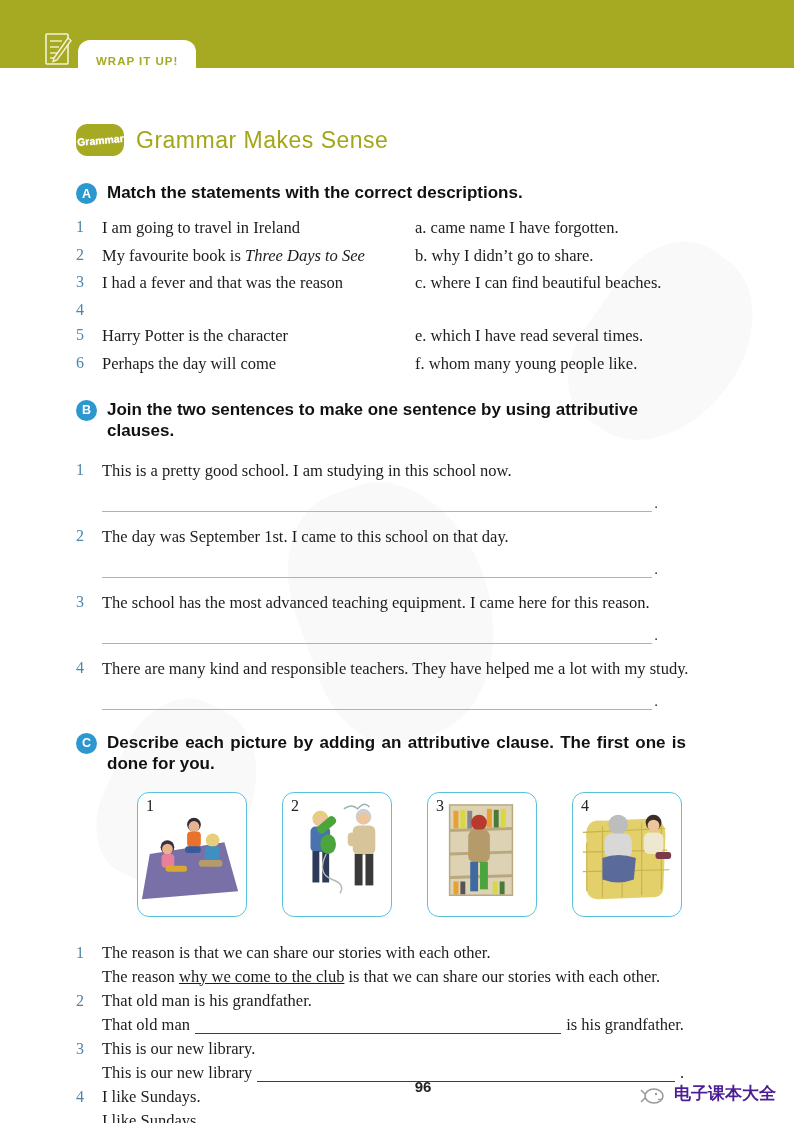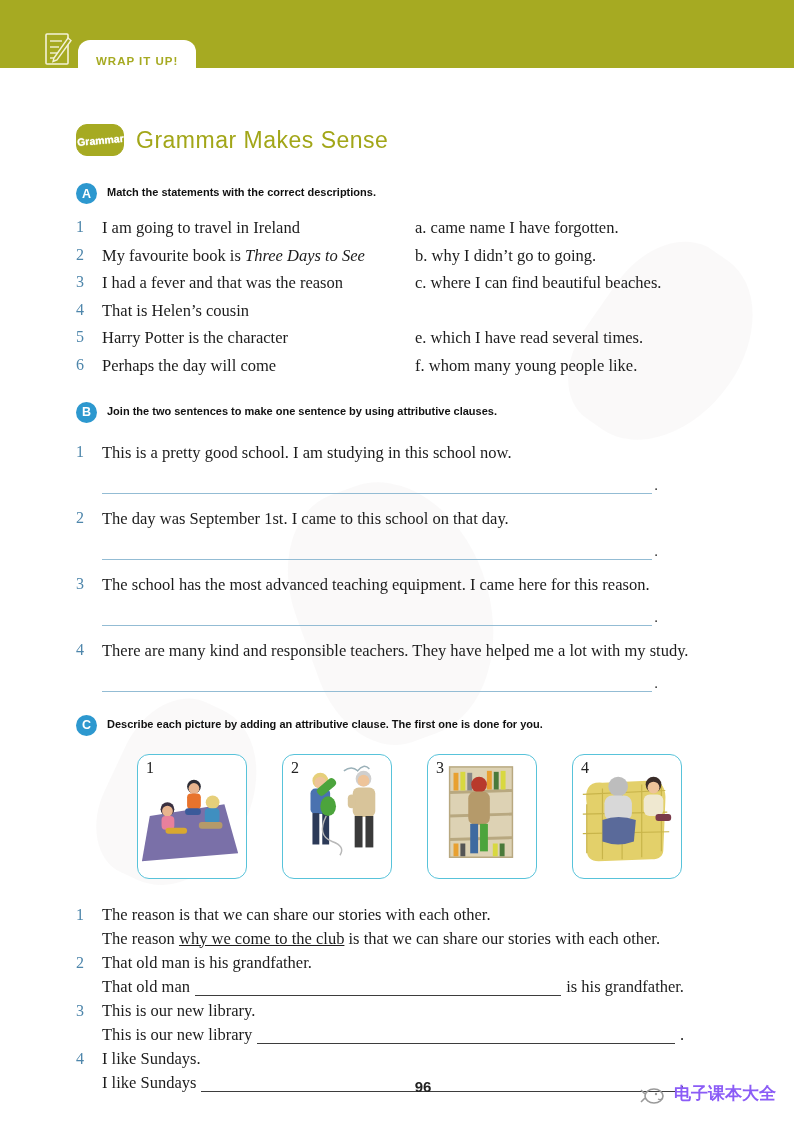--- a/index.html
+++ b/index.html
@@ -43,21 +43,21 @@
   }
   .sec-head { margin:26px 0 0 76px; display:flex; align-items:flex-start; gap:10px; width:610px; }
   .sec-circle {
     flex:0 0 auto; width:21px; height:21px; border-radius:50%;
     background:#2d98cf; color:#ffffff; margin-top:1px;
     display:flex; align-items:center; justify-content:center;
     font-family:"Liberation Sans", sans-serif; font-weight:bold; font-size:12.5px;
   }
   .sec-title {
     font-family:"Liberation Sans", sans-serif; font-weight:bold;
-    font-size:11px; color:#111; line-height:21px;
+    font-size:17px; color:#111; line-height:21px;
   }
   .sec-title.justify { text-align:justify; width:582px; }
   
   .match-grid { margin:14px 0 0 76px; }
   .match-row { display:grid; grid-template-columns:26px 313px 1fr; margin-bottom:7.5px; }
   .num { color:#4e86ab; font-size:16px; }
   .match-left, .match-right { font-size:16.5px; }
   .italic { font-style:italic; }
   
   .b-list { margin:20px 0 0 76px; }
@@ -82,21 +82,21 @@
   .ublank { display:inline-block; border-bottom:1px solid #3d3d3d; height:15px; align-self:flex-end; margin:0 5px 3px 5px; }
   .ublank.grow { flex:1; }
   .underlined { text-decoration:underline; }
   
   .page-num {
     position:absolute; left:0; bottom:28px; width:766px; text-align:center;
     font-family:"Liberation Sans", sans-serif; font-weight:bold; font-size:15px; color:#222;margin-left:40px;
   }
   .brand {
     position:absolute; right:18px; bottom:18px; display:flex; align-items:center; gap:8px;
-    color:#8b5cf6; font-size:17px; font-family:"Liberation Sans", sans-serif; font-weight:bold;
+    color:#4c1d95; font-size:17px; font-family:"Liberation Sans", sans-serif; font-weight:bold;
   }
 </style>
 </head>
 <body>
 
 <div class="page">
 
   <div class="wm-blob" style="left:590px; top:240px; width:150px; height:210px; transform:rotate(35deg);"></div>
   <div class="wm-blob" style="left:300px; top:480px; width:190px; height:260px; transform:rotate(-20deg);"></div>
   <div class="wm-blob" style="left:110px; top:700px; width:140px; height:190px; transform:rotate(25deg);"></div>
@@ -131,30 +131,29 @@
 
     <div class="match-grid">
       <div class="match-row">
         <span class="num">1</span>
         <span class="match-left"><span>I am going to travel in Ireland</span><span class="italic"></span></span>
         <span class="match-right">a. came name I have forgotten.</span>
       </div>
       <div class="match-row">
         <span class="num">2</span>
         <span class="match-left"><span>My favourite book is </span><span class="italic">Three Days to See</span></span>
-        <span class="match-right">b. why I didn’t go to going.</span>
+        <span class="match-right">b. why I didn’t go to share.</span>
       </div>
       <div class="match-row">
         <span class="num">3</span>
         <span class="match-left"><span>I had a fever and that was the reason</span><span class="italic"></span></span>
         <span class="match-right">c. where I can find beautiful beaches.</span>
       </div>
       <div class="match-row">
         <span class="num">4</span>
-        <span class="match-left"><span>That is Helen’s cousin</span><span class="italic"></span></span>
       </div>
       <div class="match-row">
         <span class="num">5</span>
         <span class="match-left"><span>Harry Potter is the character</span><span class="italic"></span></span>
         <span class="match-right">e. which I have read several times.</span>
       </div>
       <div class="match-row">
         <span class="num">6</span>
         <span class="match-left"><span>Perhaps the day will come</span><span class="italic"></span></span>
         <span class="match-right">f. whom many young people like.</span>

